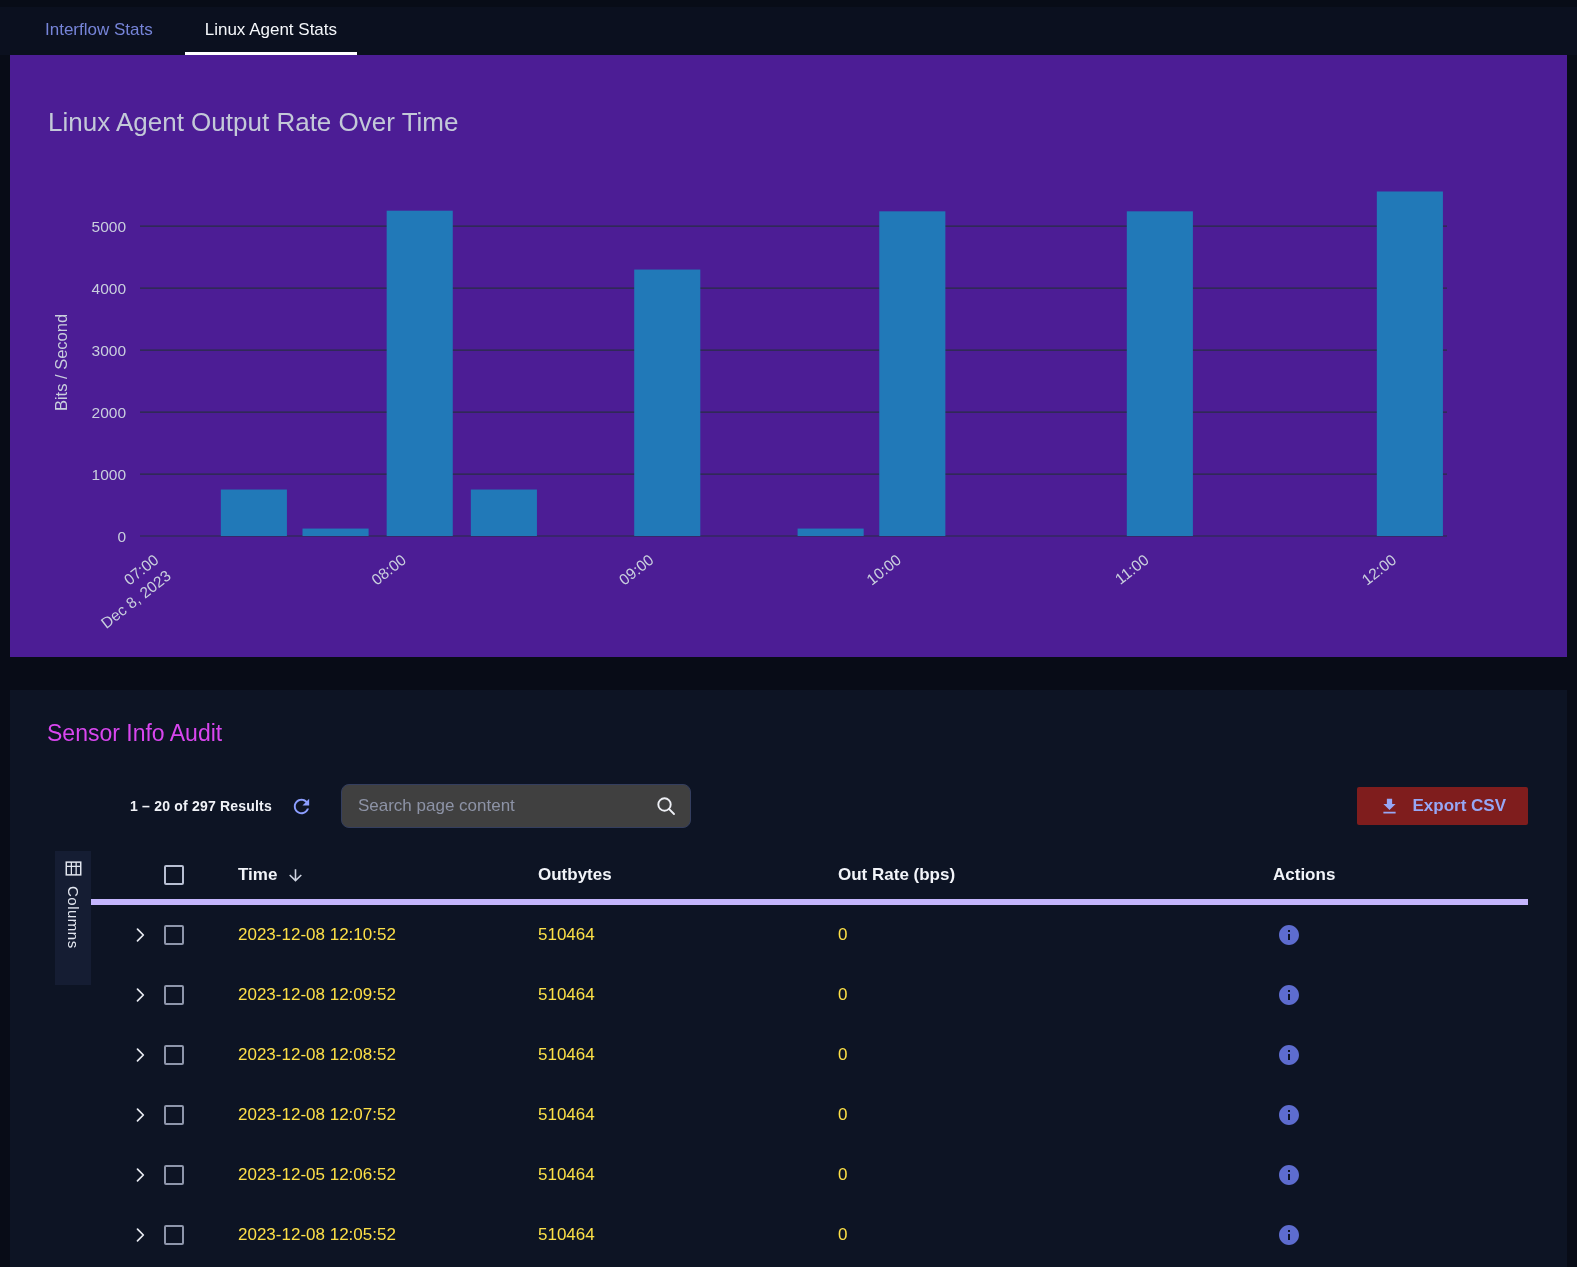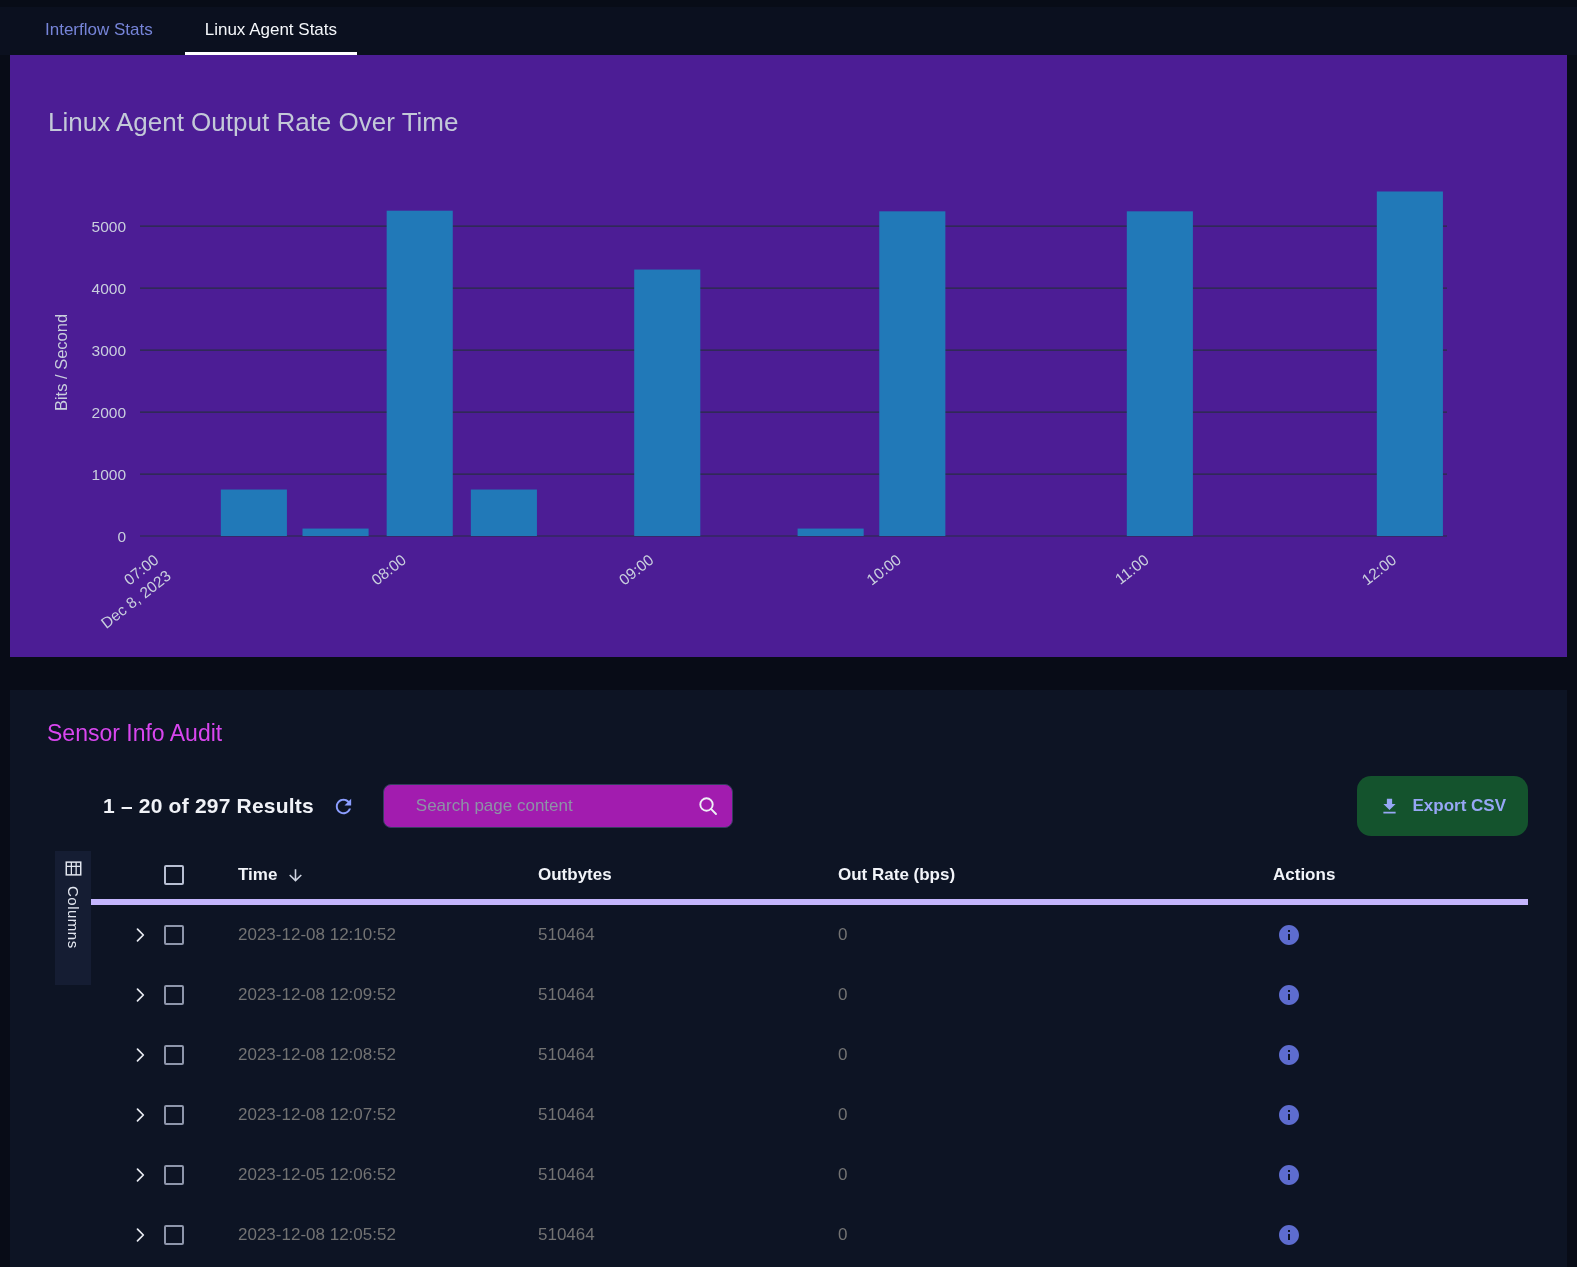--- a/index.html
+++ b/index.html
@@ -13,44 +13,44 @@
   .tab { display: flex; align-items: center; padding: 0 20px; font-size: 17px; color: #7684d8; cursor: pointer; border-bottom: 3px solid transparent; }
   .tab.active { color: #f5f7fb; border-bottom-color: #ffffff; text-align: center; }
   
   .chart-panel { margin: 0 10px; background: #4c1d95; height: 602px; overflow: hidden; }
   .chart-title { padding: 52px 0 0 38px; font-size: 26px; font-weight: 400; color: #c3c9d8; }
   .chart-svg { display: block; margin-top: 28px; }
   
   .table-panel { margin: 33px 10px 0 10px; background: #0d1424; height: 584px; overflow: hidden; }
   .section-title { padding: 30px 0 0 37px; font-size: 23px; font-weight: 400; color: #d946ef; }
   .controls { display: flex; align-items: center; margin: 36px 39px 0 93px; height: 46px; }
-  .results { font-size: 21px; font-weight: 600; color: #f0f2f7; letter-spacing: .2px; }
+  .results { font-size: 14px; font-weight: 600; color: #f0f2f7; letter-spacing: .2px; margin-left: 27px; }
   .refresh-btn { margin-left: 18px; background: none; border: none; cursor: pointer; display: flex; align-items: center; }
   .search-wrap { position: relative; margin-left: 28px; width: 350px; height: 44px; }
   .search-wrap input {
-    width: 100%; height: 100%; background: #a21caf; border: 1px solid #343e5e; border-radius: 8px;
-    color: #dfe3ec; padding: 0 46px 0 32px; font-size: 17px; font-family: "Liberation Sans", sans-serif; outline: none;
+    width: 100%; height: 100%; background: #404040; border: 1px solid #343e5e; border-radius: 8px;
+    color: #dfe3ec; padding: 0 46px 0 16px; font-size: 17px; font-family: "Liberation Sans", sans-serif; outline: none;
   }
   .search-wrap input::placeholder { color: #8d93a6; }
   .search-icon { position: absolute; right: 13px; top: 10px; pointer-events: none; }
   .export-btn {
     margin-left: auto; display: flex; gap: 12px; align-items: center; cursor: pointer;
-    background: #14532d; border: none; border-radius: 14px; height: 60px; padding: 0 22px;
+    background: #7f1d1d; border: none; border-radius: 2px; height: 38px; padding: 0 22px;
     color: #97a7f5; font-size: 17px; font-weight: 600; font-family: "Liberation Sans", sans-serif;
   }
   
   .table-wrap { position: relative; margin: 22px 39px 0 45px; }
   .columns-tab {
     position: absolute; left: 0; top: 0; width: 36px; height: 134px; background: #151d33;
     display: flex; flex-direction: column; align-items: center; padding-top: 9px; gap: 9px; cursor: pointer;
   }
   .columns-label { writing-mode: vertical-rl; font-size: 15px; color: #e2e6ef; letter-spacing: .5px; }
   .thead, .trow { display: grid; grid-template-columns: 110px 300px 300px 435px 1fr; align-items: center; padding-left: 73px; }
   .thead { height: 54px; font-weight: 700; font-size: 17px; color: #f2f4f9; border-bottom: 6px solid #c4b5fd; }
-  .trow { height: 60px; font-size: 17px; color: #737373; }
+  .trow { height: 60px; font-size: 17px; color: #fde047; }
   .first-cell { display: flex; align-items: center; gap: 12px; }
   .chev-spacer { width: 24px; height: 24px; }
   .chev-btn { width: 24px; height: 24px; background: none; border: none; cursor: pointer; display: flex; align-items: center; justify-content: center; }
   .checkbox { width: 20px; height: 20px; border: 2px solid #8e96ab; border-radius: 2px; background: transparent; cursor: pointer; flex: none; }
   .thead .checkbox { border-color: #b7bfd2; }
   .time-head { display: flex; gap: 9px; align-items: center; }
   .info-btn { background: none; border: none; cursor: pointer; margin-left: 4px; display: flex; align-items: center; }
 </style>
 </head>
 <body>

